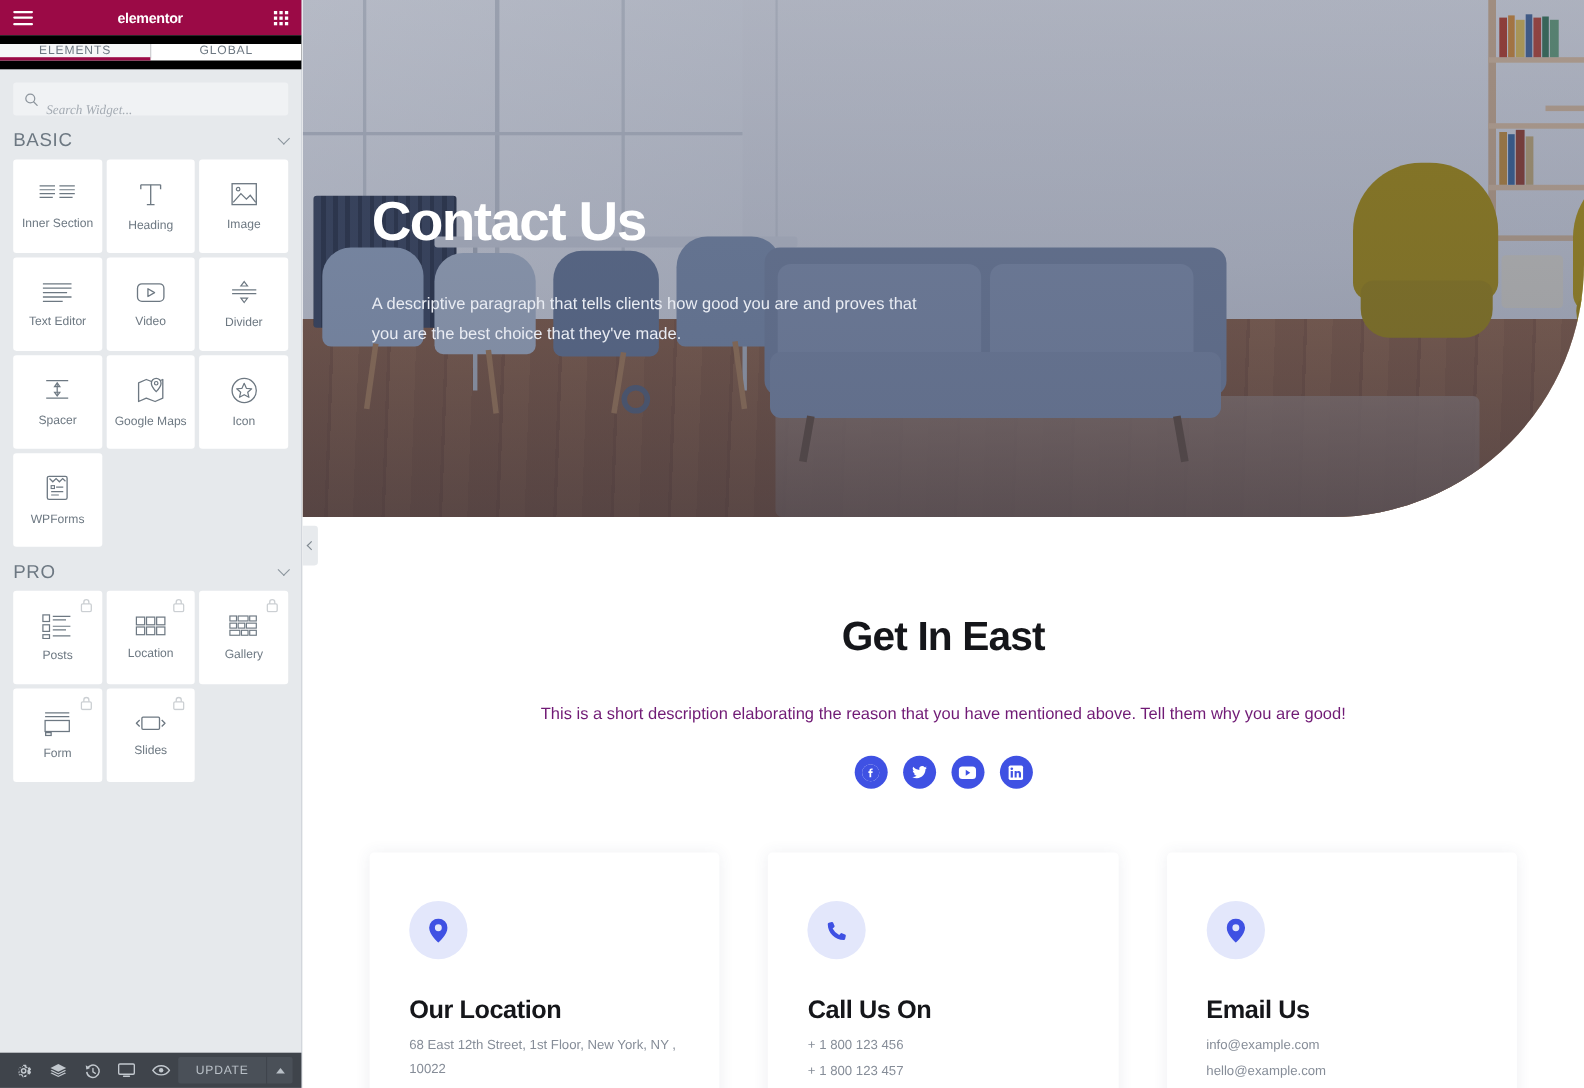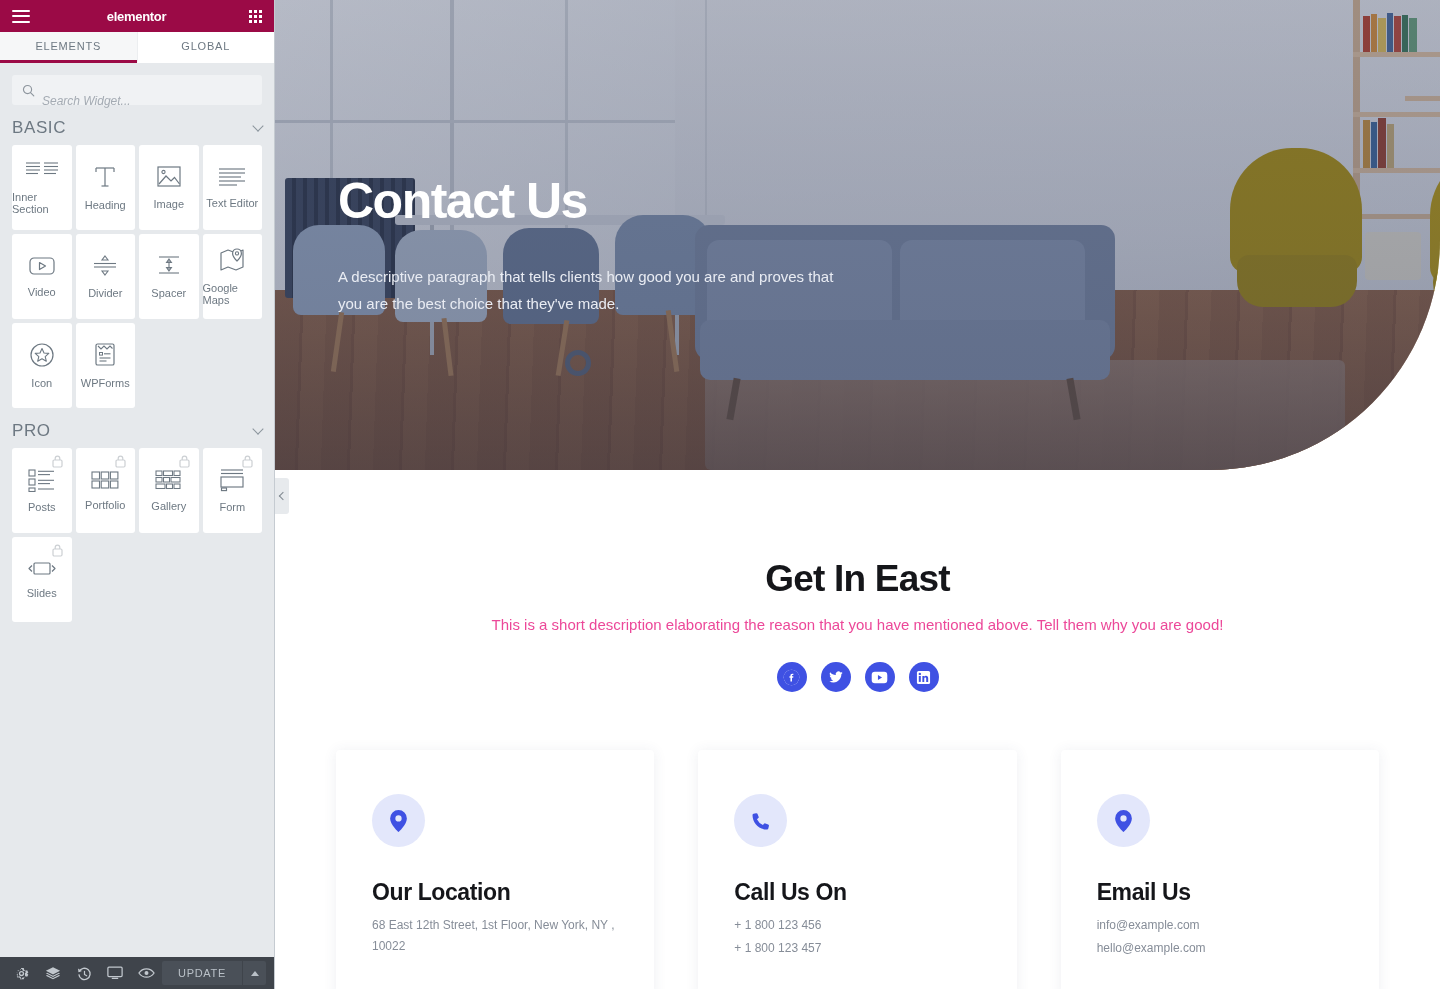--- a/index.html
+++ b/index.html
@@ -25,46 +25,46 @@
   .hamburger { width:18px; height:13px; display:flex; flex-direction:column;
     justify-content:space-between; cursor:pointer; }
   .hamburger i { display:block; height:2px; background:#fff; border-radius:1px; }
   #brand { color:#fff; font-size:13px; font-weight:bold; letter-spacing:-.3px;
     flex:1; text-align:center; margin-left:-6px; }
   .grid-icon { display:grid; grid-template-columns:repeat(3,3px);
     grid-template-rows:repeat(3,3px); gap:2px; cursor:pointer; }
   .grid-icon span { background:#fff; display:block; width:3px; height:3px; }
 
   
-  #panel-tabs { display:flex; height:31px; flex:0 0 31px; background:#000000; }
+  #panel-tabs { display:flex; height:31px; flex:0 0 31px; background:#000000;align-items:center; }
   .ptab { flex:1; display:flex; align-items:center; justify-content:center;
     font-size:11px; letter-spacing:.8px; color:#6d7882; cursor:pointer;
     background:#f6f7f8; border-bottom:3px solid #9b0a46; }
   .ptab.inactive { background:#fff; border-bottom:3px solid transparent;
     border-left:1px solid #eceef0; }
 
   
   #search-wrap { padding:12px 12px 0 12px; flex:0 0 auto; }
   #search-box { height:30px; background:#f0f2f4; border-radius:3px;
     display:flex; align-items:center; padding:0 10px; gap:7px; }
   #search-box svg { flex:0 0 auto; }
   #search-input { border:0; background:transparent; outline:none; flex:1;
     font-size:12px; font-style:italic; color:#a4abb3;
-    font-family:Liberation Sans, sans-serif;margin-top:21px; }
+    font-family:Liberation Serif, serif;margin-top:21px; }
   #search-input::placeholder { color:#a4abb3; font-style:italic; }
 
   
   #widgets { flex:1; overflow:hidden; padding:0 12px; position:relative; }
   .cat-head { display:flex; align-items:center; justify-content:space-between;
     height:34px; font-size:17px; color:#6d7882; letter-spacing:.6px;
     cursor:pointer; margin-top:6px; }
   .chev { width:8px; height:8px; border-right:1.5px solid #8b959d;
     border-bottom:1.5px solid #8b959d; transform:rotate(45deg);
     margin-bottom:4px; }
-  .wgrid { display:grid; grid-template-columns:1fr 1fr 1fr 1fr; gap:4px; }
+  .wgrid { display:grid; grid-template-columns:1fr 1fr 1fr; gap:4px; }
   .w {
     background:#fff; height:85px; border-radius:3px; position:relative;
     display:flex; flex-direction:column; align-items:center;
     justify-content:center; gap:9px; cursor:move;
   }
   .w .wlabel { font-size:11px; color:#6d7882; }
   .w .lock { position:absolute; top:7px; right:9px; opacity:.35; }
   .w.empty { background:transparent; cursor:default; }
 
   
@@ -110,21 +110,21 @@
   #hero-text { position:absolute; left:63px; top:176px; width:620px; z-index:3; }
   #hero-title { font-size:50px; font-weight:bold; color:#fff;
     letter-spacing:-1.5px; line-height:1; }
   #hero-sub { margin-top:37px; font-size:15px; color:#e9ecf3;
     line-height:1.82; max-width:515px; }
 
   
   #git { text-align:center; margin-top:88px; }
   #git-title { font-size:37px; font-weight:bold; color:#15161a;
     letter-spacing:-.8px; }
-  #git-desc { margin-top:12px; font-size:15px; color:#ec4899; line-height:1.75; }
+  #git-desc { margin-top:37px; font-size:15px; color:#701a75; line-height:1.75; }
   #social { margin-top:24px; display:flex; justify-content:center; gap:14px; }
   .soc { width:30px; height:30px; border-radius:50%; background:#3f51e3;
     display:flex; align-items:center; justify-content:center; cursor:pointer; }
 
   
   #cards { margin-top:58px; display:flex; gap:44px; padding:0 61px; }
   .card { flex:1; background:#fff; border-radius:4px; padding:44px 36px 40px;
     box-shadow:0 1px 14px rgba(60,70,110,.085); min-height:215px; }
   .card-ico { width:53px; height:53px; border-radius:50%; background:#e3e7fb;
     display:flex; align-items:center; justify-content:center; }
@@ -328,21 +328,21 @@
         <svg width="30" height="20" viewBox="0 0 30 20">
           <g stroke="#6d7882" stroke-width="1.1" fill="none">
             <rect x="2" y="2" width="7.5" height="7"></rect>
               <rect x="11.2" y="2" width="7.5" height="7"></rect>
               <rect x="20.4" y="2" width="7.5" height="7"></rect>
             <rect x="2" y="11" width="7.5" height="7"></rect>
               <rect x="11.2" y="11" width="7.5" height="7"></rect>
               <rect x="20.4" y="11" width="7.5" height="7"></rect>
           </g>
         </svg>
-        <span class="wlabel">Portfolio</span>
+        <span class="wlabel">Location</span>
       </div>
 
       <div class="w">
         <svg class="lock" width="11" height="13" viewBox="0 0 11 13">
           <rect x="1" y="5" width="9" height="7" rx="1.2" fill="none" stroke="#6d7882" stroke-width="1.2"></rect>
           <path d="M3.2 5 V3.4 a2.3 2.3 0 0 1 4.6 0 V5" fill="none" stroke="#6d7882" stroke-width="1.2"></path>
         </svg>
         <svg width="30" height="22" viewBox="0 0 30 22">
           <g stroke="#6d7882" stroke-width="1.05" fill="none">
             <rect x="2" y="2" width="6" height="4.5"></rect>

